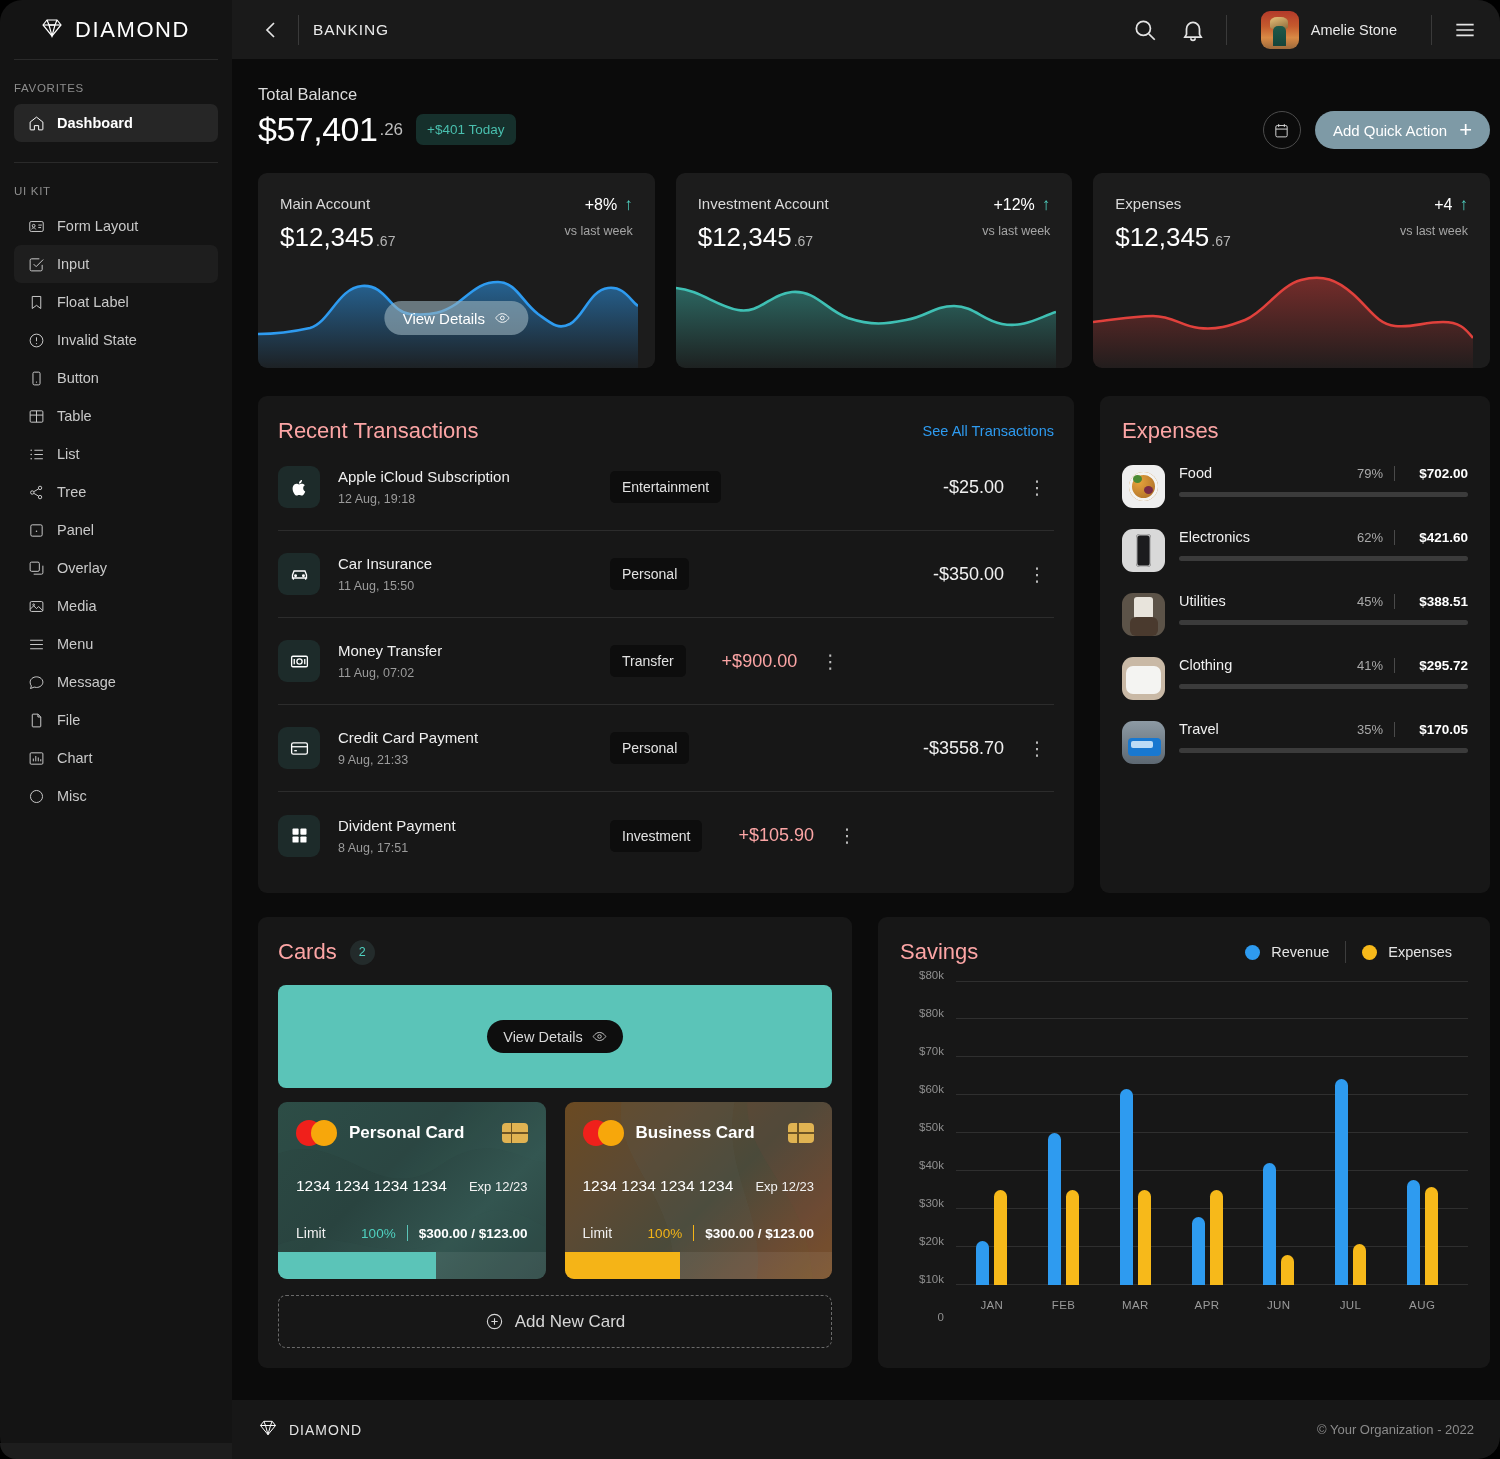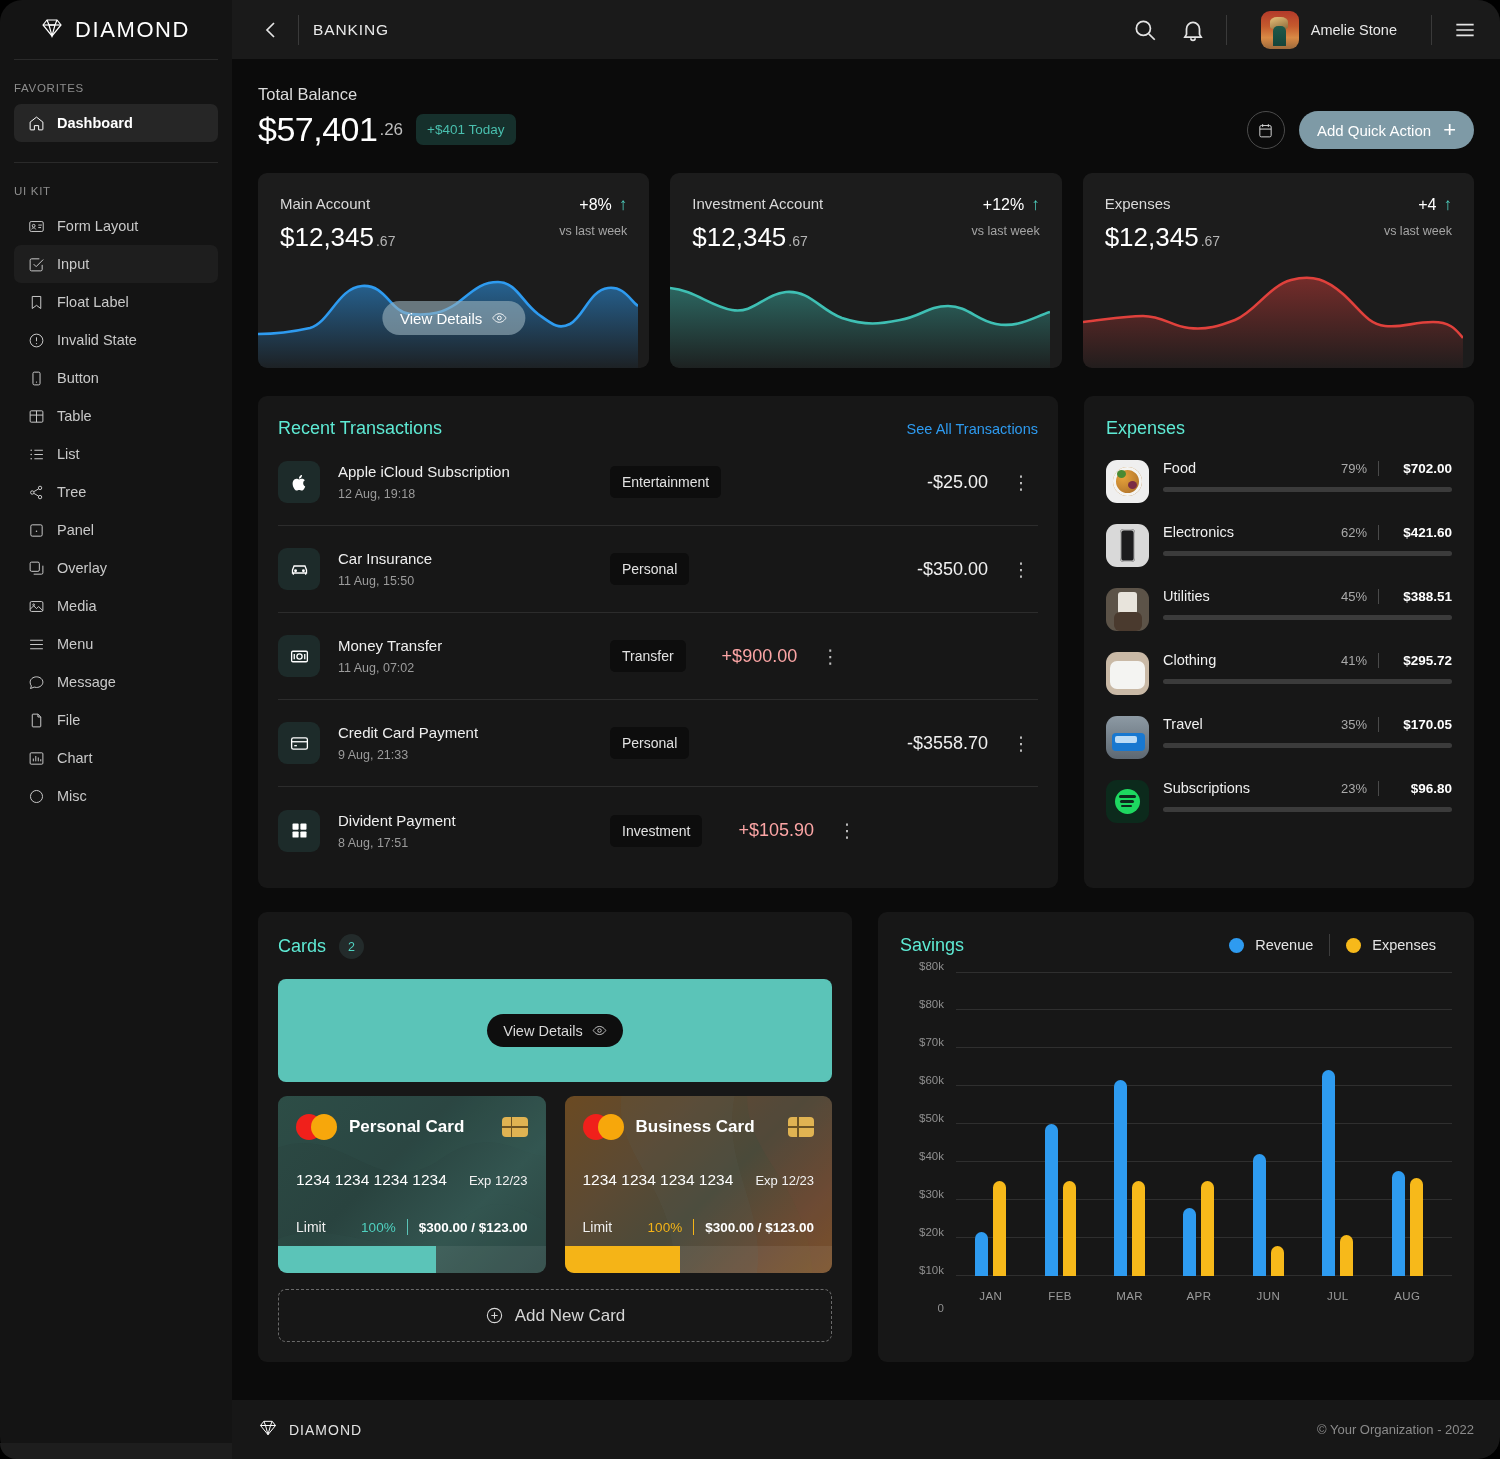--- a/index.html
+++ b/index.html
@@ -53,21 +53,21 @@
   .icon-btn svg { width:26px; height:26px; stroke:currentColor; fill:none; stroke-width:1.6; }
   .user { display:flex; align-items:center; gap:12px; padding:0 16px; cursor:pointer; }
   .avatar { width:38px; height:38px; border-radius:9px; overflow:hidden; position:relative;
             background: linear-gradient(180deg,#b33a2a 0%,#c45a2d 40%,#d98a45 70%,#9c6a3c 100%); }
   .avatar::before{content:"";position:absolute;left:9px;top:6px;width:18px;height:12px;border-radius:40% 40% 20% 20%;
             background:linear-gradient(160deg,#e8c27a,#8d6a3a);}
   .avatar::after{content:"";position:absolute;left:12px;top:15px;width:13px;height:20px;border-radius:5px 5px 0 0;
             background:linear-gradient(180deg,#1f5a4a,#16443a);}
   .user-name { font-size:14.5px; color:#e8e8e8; }
 
-  .content { flex:1; padding:26px 26px 0 26px; overflow:hidden; display:flex; flex-direction:column; }
+  .content { flex:1; padding:26px 10px 0 26px; overflow:hidden; display:flex; flex-direction:column; }
 
   .balance-row { display:flex; align-items:flex-end; }
   .bal-label { font-size:16.5px; color:#dcdcdc; margin-bottom:6px; }
   .bal-amount { font-size:34px; color:#fff; font-weight:400; letter-spacing:-.5px; }
   .bal-cents { font-size:17px; color:#bdbdbd; margin-left:2px; }
   .bal-chip { background:#16302c; color:#49bfae; font-size:13.5px; border-radius:7px; padding:8px 11px; margin-left:13px; }
   .bal-right { margin-left:auto; display:flex; align-items:center; gap:14px; }
   .round-btn { width:38px; height:38px; border-radius:50%; border:1px solid #4c4c4c; color:#d4d4d4;
                display:flex; align-items:center; justify-content:center; cursor:pointer; background:transparent; }
   .round-btn svg { width:17px; height:17px; stroke:currentColor; fill:none; stroke-width:1.4; }
@@ -95,21 +95,21 @@
     background:rgba(152,176,188,.62); color:#fff; border-radius:18px; height:34px;
     display:flex; align-items:center; gap:9px; padding:0 18px; font-size:15px; cursor:pointer;
   }
   .view-details svg { width:16px; height:16px; stroke:currentColor; fill:none; stroke-width:1.4; }
 
   
   .mid { display:flex; gap:26px; margin-top:28px; }
   .panel { background:#171717; border-radius:9px; }
   .tx-panel { flex:1 1 800px; padding:22px 20px 14px 20px; }
   .panel-head { display:flex; align-items:center; }
-  .panel-title { font-size:18px; color:#5eead4; }
+  .panel-title { font-size:22px; color:#fca5a5; }
   .see-all { margin-left:auto; font-size:14.5px; color:#2e9bf0; cursor:pointer; }
   .tx { display:flex; align-items:center; height:87px; border-bottom:1px solid #2c2c2c; }
   .tx:last-child { border-bottom:none; }
   .tx-icon { width:42px; height:42px; border-radius:9px; background:#1d2b2a; color:#fff;
              display:flex; align-items:center; justify-content:center; flex:0 0 42px; margin-right:18px; }
   .tx-icon svg { width:21px; height:21px; }
   .tx-name { font-size:15px; color:#efefef; }
   .tx-date { font-size:12.5px; color:#9b9b9b; margin-top:7px; }
   .tx-info { width:272px; }
   .tx-tag { background:#0d0d0d; color:#e2e2e2; font-size:14px; border-radius:5px; padding:8px 12px; }
@@ -707,37 +707,20 @@
               <div class="exp-line">
                 <span class="exp-name">Travel</span>
                 <span class="exp-pct">35%</span>
                 <span class="exp-sep"></span>
                 <span class="exp-val">$170.05</span>
               </div>
               <div class="exp-bar"><i class="exp-fill" style="width:35%;background:linear-gradient(90deg,#8e3430,#e0504a)"></i></div>
             </div>
           </div>
 
-          <div class="exp-row">
-            <div class="exp-thumb" style="background:#0c2a1c">
-              <div style="position:absolute;left:9px;top:9px;width:25px;height:25px;border-radius:50%;background:#1ed760"></div>
-              <div style="position:absolute;left:13px;top:15px;width:17px;height:3px;border-radius:2px;background:#0c2a1c"></div>
-              <div style="position:absolute;left:14px;top:20px;width:14px;height:2.6px;border-radius:2px;background:#0c2a1c"></div>
-              <div style="position:absolute;left:15px;top:25px;width:11px;height:2.4px;border-radius:2px;background:#0c2a1c"></div>
-            </div>
-            <div class="exp-body">
-              <div class="exp-line">
-                <span class="exp-name">Subscriptions</span>
-                <span class="exp-pct">23%</span>
-                <span class="exp-sep"></span>
-                <span class="exp-val">$96.80</span>
-              </div>
-              <div class="exp-bar"><i class="exp-fill" style="width:23%;background:linear-gradient(90deg,#8e3430,#e0504a)"></i></div>
-            </div>
-          </div>
         </section>
       </div>
 
       <div class="bottom">
 
         <section class="panel cards-panel">
           <div class="cards-head">
             <div class="panel-title">Cards</div>
             <div class="badge">2</div>
           </div>

